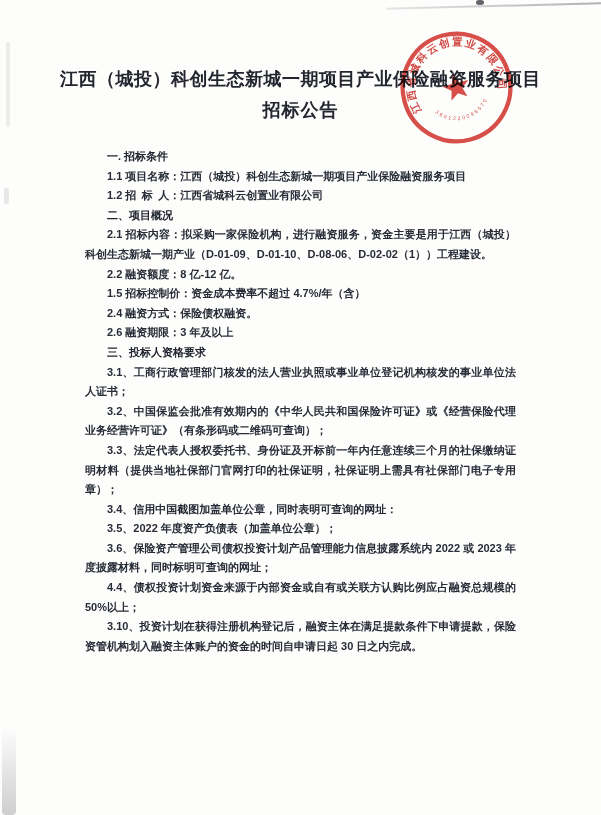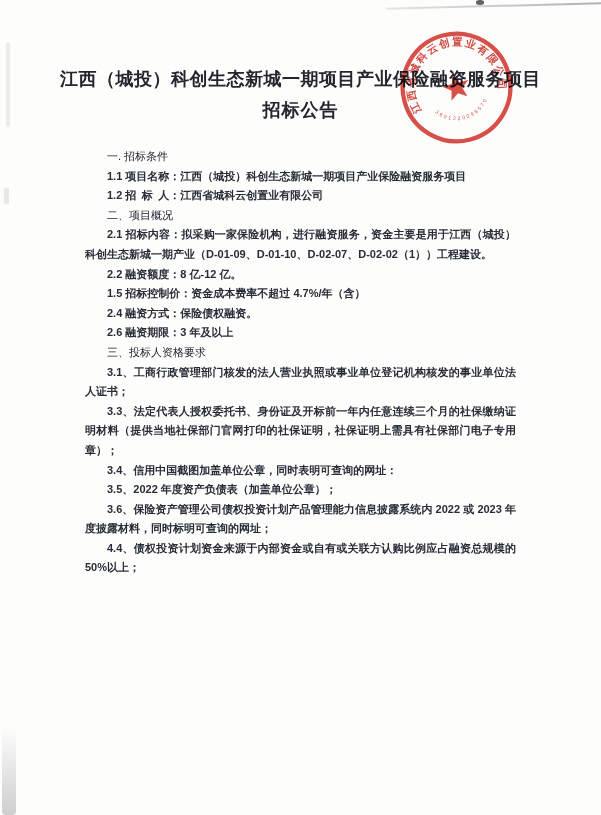--- a/index.html
+++ b/index.html
@@ -25,21 +25,21 @@
   
   .content {
     position:absolute; top:147px; left:85px; width:431px;
     font-size:11px;
     line-height:19.6px;
     color:#272c37;
     text-align:justify;
     font-weight:600;
   }
   .content p { margin:0; text-indent:2em; }
-  .content p.sec-heading { font-weight:400; color:#20242e; }
+  .content p.sec-heading { font-weight:700; color:#20242e; }
   
   .seal {
     position:absolute; left:398px; top:29px;
     width:117px; height:117px;
     transform:rotate(-15deg);
     mix-blend-mode:multiply;
     opacity:.93;
   }
   
   .artifact { position:absolute; pointer-events:none; }
@@ -81,33 +81,35 @@
     <div>江西（城投）科创生态新城一期项目产业保险融资服务项目</div>
     <div class="subtitle">招标公告</div>
   </div>
 
   <div class="content">
     <p class="sec-heading">一. 招标条件</p>
     <p>1.1 项目名称：江西（城投）科创生态新城一期项目产业保险融资服务项目</p>
     <p>1.2 招 标 人：江西省城科云创置业有限公司</p>
 
     <p class="sec-heading">二、项目概况</p>
-    <p>2.1 招标内容：拟采购一家保险机构，进行融资服务，资金主要是用于江西（城投）科创生态新城一期产业（D-01-09、D-01-10、D-02-07、D-02-02（1））工程建设。</p>
+    <p>2.1 招标内容：拟采购一家保险机构，进行融资服务，资金主要是用于江西（城投）科创生态新城一期产业（D-01-09、D-01-10、D-08-06、D-02-02（1））工程建设。</p>
     <p>2.2 融资额度：8 亿-12 亿。</p>
     <p>1.5 招标控制价：资金成本费率不超过 4.7%/年（含）</p>
     <p>2.4 融资方式：保险债权融资。</p>
     <p>2.6 融资期限：3 年及以上</p>
 
     <p class="sec-heading">三、投标人资格要求</p>
     <p>3.1、工商行政管理部门核发的法人营业执照或事业单位登记机构核发的事业单位法人证书；</p>
+    <p>3.2、中国保监会批准有效期内的《中华人民共和国保险许可证》或《经营保险代理业务经营许可证》（有条形码或二维码可查询）；</p>
     <p>3.3、法定代表人授权委托书、身份证及开标前一年内任意连续三个月的社保缴纳证明材料（提供当地社保部门官网打印的社保证明，社保证明上需具有社保部门电子专用章）；</p>
     <p>3.4、信用中国截图加盖单位公章，同时表明可查询的网址：</p>
     <p>3.5、2022 年度资产负债表（加盖单位公章）；</p>
     <p>3.6、保险资产管理公司债权投资计划产品管理能力信息披露系统内 2022 或 2023 年度披露材料，同时标明可查询的网址；</p>
     <p>4.4、债权投资计划资金来源于内部资金或自有或关联方认购比例应占融资总规模的 50%以上；</p>
+    <p>3.10、投资计划在获得注册机构登记后，融资主体在满足提款条件下申请提款，保险资管机构划入融资主体账户的资金的时间自申请日起 30 日之内完成。</p>
   </div>
 
   <svg class="seal" viewBox="0 0 150 150" aria-hidden="true">
     <circle cx="75" cy="75" r="69" fill="none" stroke="#d5423c" stroke-width="5.5"></circle>
     <polygon fill="#d5423c" points="75,57 79.6,69.1 92.2,69.5 82.1,77.4 85.6,89.6 75,82.5 64.4,89.6 67.9,77.4 57.8,69.5 70.4,69.1"></polygon>
     <path id="sealArcTop" d="M 24.3,93.5 A 54,54 0 1 1 125.7,93.5" fill="none"></path>
     <path id="sealArcBottom" d="M 36,92 A 43,43 0 0 0 114,92" fill="none"></path>
     <text font-size="13.5" font-weight="700" fill="#cf3b35" font-family="Liberation Sans, sans-serif">
       <textPath href="#sealArcTop" startOffset="1" textLength="204">江西省城科云创置业有限公司</textPath>
     </text>

